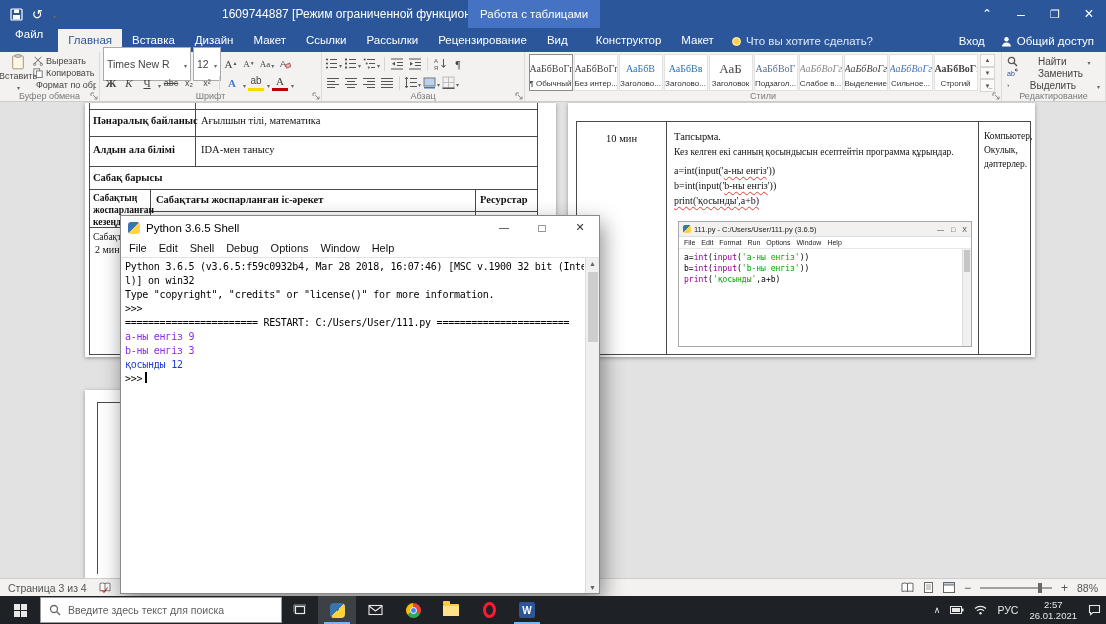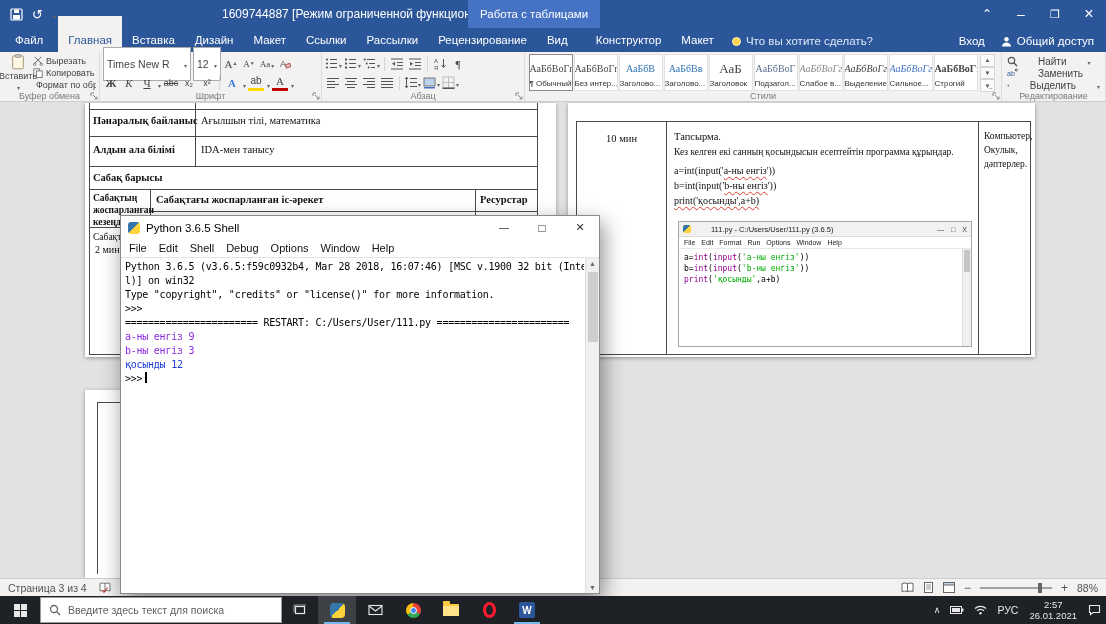--- a/index.html
+++ b/index.html
@@ -15,23 +15,23 @@
   .context-label{position:absolute;left:468px;top:0;height:28px;padding:0 12px;background:#4672c4;display:flex;align-items:center;font-size:11.5px}
   .win-controls{position:absolute;right:0;top:0;height:28px;display:flex}
   .win-btn{width:34px;height:28px;display:flex;align-items:center;justify-content:center;font-size:13px;color:#fff}
   .wb-min::after{content:"–";font-size:14px}
   .wb-max::after{content:"❐";font-size:11px}
   .wb-close::after{content:"×";font-size:16px}
   .wb-ribbon::after{content:"⌃";font-size:12px}
 
   
   .tabrow{position:absolute;top:28px;left:0;right:0;height:24px;background:#2b579a;display:flex;align-items:flex-end;color:#fff;font-size:11.5px;z-index:3}
-  .tab{padding:18px 10px 6px;white-space:nowrap}
+  .tab{padding:5px 10px 6px;white-space:nowrap}
   .tab.active{background:#f3f2f1;color:#2b579a}
-  .tab-file{padding:5px 15px 6px}
+  .tab-file{padding:5px 15px 12px}
   .ctx-tabs{display:flex;margin-left:8px}
   .tellme{display:flex;align-items:center;gap:5px;padding:0 8px 5px;color:#dfe8f8}
   .bulb{width:9px;height:9px;border-radius:50%;background:#ffd34d;border:1px solid #fff3c0}
   .tabrow-right{margin-left:auto;display:flex;align-items:center;gap:16px;padding:0 12px 5px}
   .share-wrap{display:flex;align-items:center;gap:5px}
 
   
   .ribbon{position:absolute;top:52px;left:0;right:0;height:50px;background:#f3f2f1;border-bottom:1px solid #cfcdcb;display:flex;color:#444;z-index:3}
   .rgroup{position:relative;height:100%;border-right:1px solid #dedcda;padding:2px 3px 12px}
   .rgroup-label{position:absolute;bottom:0;left:0;right:0;text-align:center;font-size:9px;color:#7a7a7a;white-space:nowrap;overflow:hidden}
@@ -54,41 +54,41 @@
   .fc-bar{border-bottom:3px solid #c00000;line-height:11px;font-size:11px}
   .fx-blue{color:#3f7bd6;font-weight:bold}
   .sep-v{width:1px;height:14px;background:#d8d6d4;margin:0 2px}
   .stack{display:flex;flex-direction:column;align-items:center;line-height:7px}
   .tinytri{font-size:5px;color:#555}
   .styles-wrap{display:flex;height:38px}
   .style-cells{display:flex}
   .style-cell{width:44px;height:37px;margin:0 .5px;background:#fff;border:1px solid #e4e2e0;overflow:hidden;display:flex;flex-direction:column;justify-content:flex-end}
   .style-cell.selected{border:1px solid #8c8c8c;background:#fefefe}
   .style-preview{font-family:"Liberation Serif","DejaVu Serif",serif;font-size:10px;text-align:center;white-space:nowrap;overflow:hidden;height:20px;line-height:20px}
-  .style-name{font-size:8px;color:#333;white-space:nowrap;overflow:hidden;padding-bottom:2px}
+  .style-name{font-size:8px;text-align:center;color:#333;white-space:nowrap;overflow:hidden;padding-bottom:2px}
   .st-h{color:#2e74b5}.st-title{font-size:13px}.st-sub{color:#5a6f8f}
   .st-subtle{color:#8a8a8a;font-style:italic}.st-emph{font-style:italic}
   .st-iemph{font-style:italic;color:#4472c4}.st-strong{font-weight:bold}
   .gal-arrows{width:15px;display:flex;flex-direction:column;margin-left:2px}
   .gal-btn{flex:1;border:1px solid #d8d6d4;background:#fbfaf9;display:flex;align-items:center;justify-content:center;font-size:6px;color:#555}
   .edit-col{display:flex;flex-direction:column;justify-content:space-between;height:38px;padding:1px 2px}
   .edit-item{display:flex;align-items:center;gap:20px;font-size:10px;height:12px;white-space:nowrap}
 
   
   .page{position:absolute;background:#fff;box-shadow:0 1px 4px rgba(0,0,0,.35);z-index:1}
   .doc{font-family:"Liberation Serif","DejaVu Serif",serif;font-size:10.5px;color:#111}
   .tl{position:absolute;background:#4a4a4a}
   .dtxt{position:absolute;white-space:nowrap}
   .bold{font-weight:bold}
   .doc-code-line{line-height:15px;white-space:nowrap}
   .squiggle{text-decoration:underline;text-decoration-style:wavy;text-decoration-color:#e03c31;text-decoration-thickness:1px;text-underline-offset:2px}
 
   
   .idle-img{position:absolute;left:110px;top:118px;width:294px;height:126px;background:#fff;border:1px solid #a8a8a8;font-family:"Liberation Sans",sans-serif}
-  .ed-title{height:15px;background:#f2f1f0;border-bottom:1px solid #ddd;display:flex;align-items:center;font-size:7.5px;padding:0 4px;gap:20px;color:#222}
+  .ed-title{height:15px;background:#f2f1f0;border-bottom:1px solid #ddd;display:flex;align-items:center;font-size:7.5px;padding:0 4px;gap:3px;color:#222}
   .ed-ctrls{margin-left:auto;display:flex;gap:7px;font-size:7px;color:#444}
   .ed-menu{height:12px;display:flex;align-items:center;font-size:7px;color:#222;border-bottom:1px solid #e8e8e8;padding:0 2px}
   .ed-mi{padding:0 3px}
   .ed-body{position:relative;height:97px;background:#fff}
   .ed-code{padding:3px 5px;font-family:"DejaVu Sans Mono","Liberation Mono",monospace;font-size:8px;line-height:11px}
   .ed-scroll{position:absolute;right:0;top:0;bottom:0;width:9px;background:#f0f0f0;border-left:1px solid #ddd}
   .ed-thumb{position:absolute;top:1px;left:1px;width:6px;height:22px;background:#c6c6c6}
   .tok-plain{color:#000}.tok-builtin{color:#900090}.tok-string{color:#00aa00}
 
   

